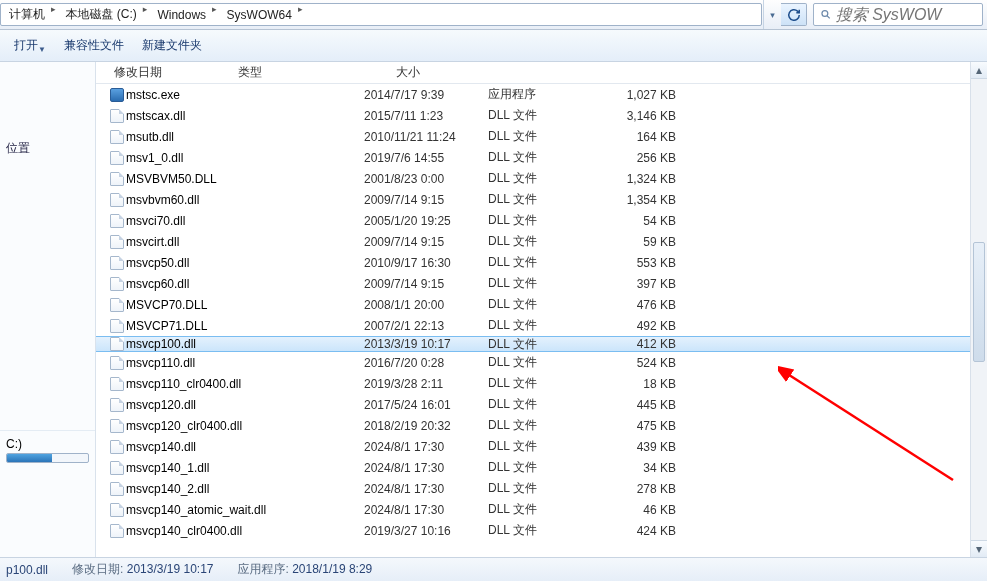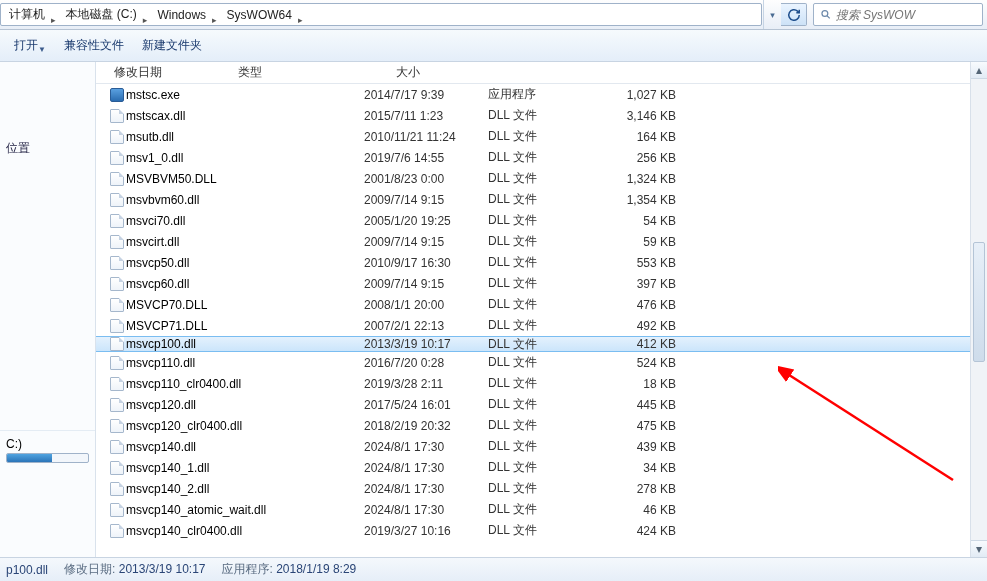--- a/index.html
+++ b/index.html
@@ -16,21 +16,21 @@
   .addr-bar {
     height: 30px;
     background: linear-gradient(#fefefe,#e8eef7);
     border-bottom: 1px solid #b6c3d3;
     display: flex;
     align-items: stretch;
   }
   .addr-path {
     flex: 1;
     display: flex;
-    align-items: flex-end;
+    align-items: flex-start;
     border: 1px solid #9fb2c9;
     background: #fff;
     margin: 3px 1px 3px 0;
     border-radius: 2px;
     padding: 0 2px;
     overflow: hidden;
   }
   .crumb {
     display: flex;
     align-items: center;
@@ -65,21 +65,21 @@
     padding: 0 6px;
     color: #7f8c9a;
     font-style: italic;
     overflow:hidden;
     white-space:nowrap;
   }
   .search-box input {
     border: none;
     outline: none;
     width: 100%;
-    font-size: 12px;
+    font-size: 16px;
     color: #333;
     font-style: italic;
     background: transparent;
   }
   .down-btn{
     width:18px; border-left:1px solid #c6d4e4;
     display:flex;align-items:center;justify-content:center;
     color:#4a6b92; font-size:9px;
   }
   
@@ -172,21 +172,21 @@
     position:absolute;
     left:682px;top:303px;
     pointer-events:none;
   }
   
   .status{
     position:absolute;left:0;right:0;bottom:0;height:24px;
     background:linear-gradient(#f4f8fc,#e6eef8);
     border-top:1px solid #c8d4e2;
     display:flex;align-items:center;
-    padding:0 6px;gap:16px;color:#2a4576;
+    padding:0 6px;gap:24px;color:#2a4576;
     font-size:12px;
   }
   .status .lbl{color:#5a6c82;}
   .scroll-track{
     position:absolute;right:0;top:0;bottom:0;width:17px;
     background:#f0f3f7;border-left:1px solid #d8e0ea;
   }
   .scroll-btn{height:17px;background:linear-gradient(#f8fbfe,#e2ebf5);border-bottom:1px solid #cdd8e4;display:flex;align-items:center;justify-content:center;color:#567;}
   .scroll-btn.bot{position:absolute;bottom:0;left:0;right:0;border-top:1px solid #cdd8e4;border-bottom:none;}
   .thumb{position:absolute;left:2px;right:2px;top:180px;height:120px;background:linear-gradient(#e7eff8,#cedceb);border:1px solid #b4c4d6;border-radius:2px;}

